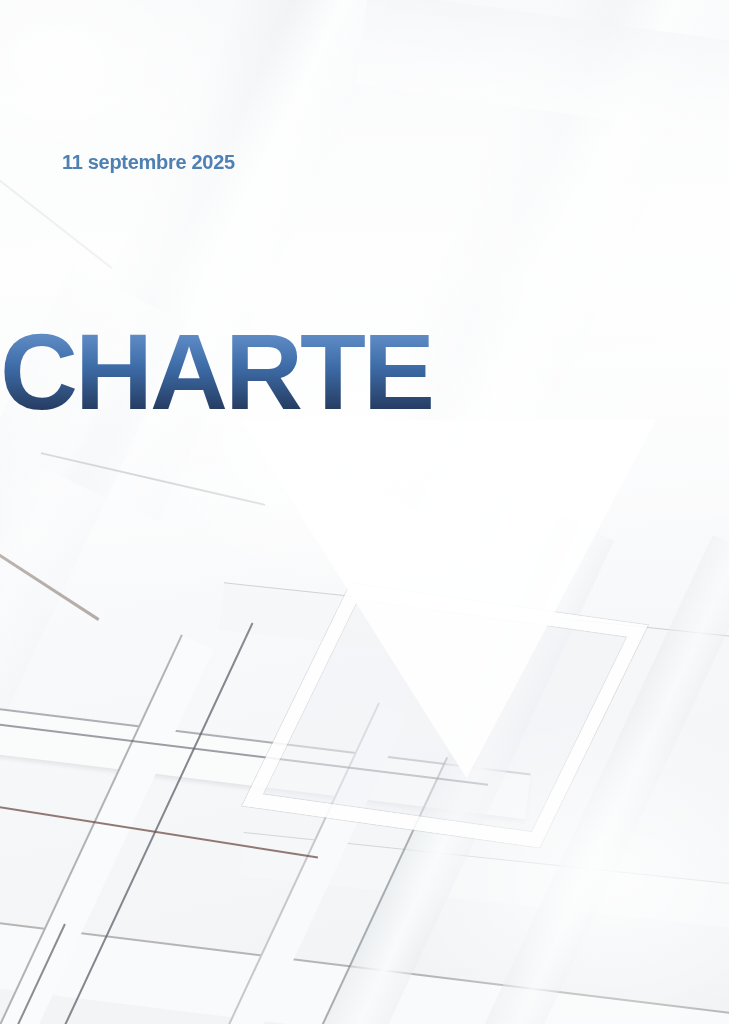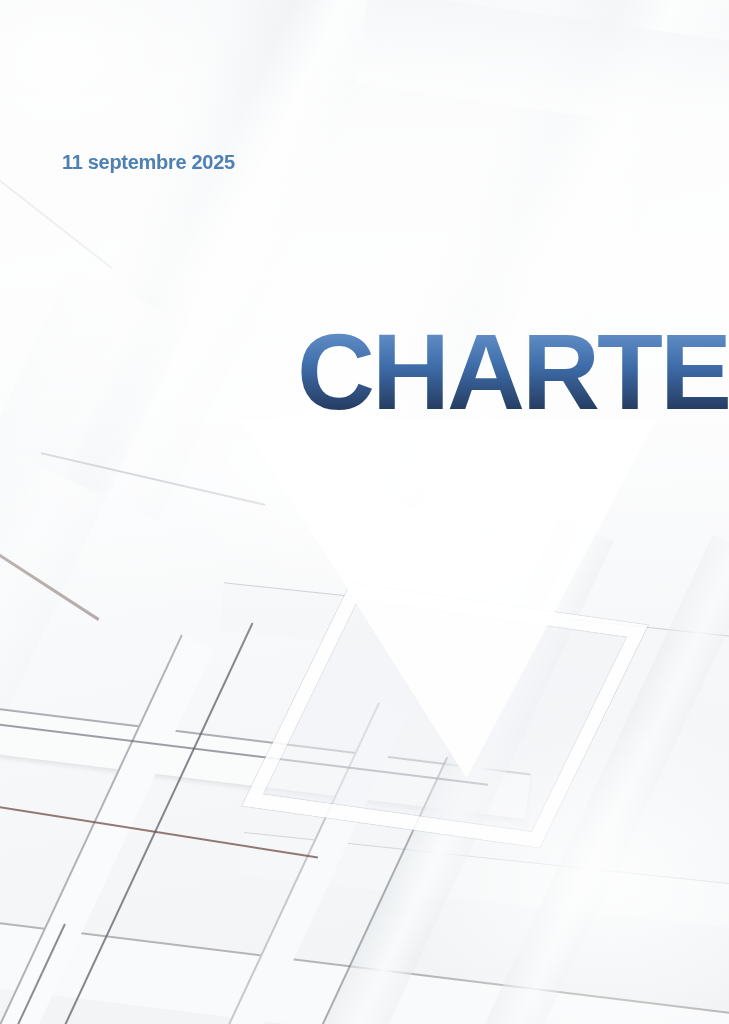--- a/index.html
+++ b/index.html
@@ -94,21 +94,21 @@
   .content { position: absolute; inset: 0; z-index: 5; }
 
   .doc-date {
     position: absolute; left: 62px; top: 151px;
     font-size: 20px; font-weight: 700; letter-spacing: -0.3px;
     color: var(--date-text, #4f80b2);
   }
 
   .doc-title {
     position: absolute; left: 0; top: 318px; width: 100%;
-    margin: 0; text-align: right;
+    margin: 0; text-align: left;
     font-size: 108px; font-weight: 700; line-height: 1; letter-spacing: -3px;
     background-image: linear-gradient(180deg,
       var(--title-gradient-top, #72a0d6) 0%,
       var(--title-gradient-mid, #3e6ca8) 45%,
       var(--title-gradient-bottom, #1c2a47) 100%);
     -webkit-background-clip: text; background-clip: text;
     -webkit-text-fill-color: transparent; color: transparent;
     text-shadow: none;
   }
 

